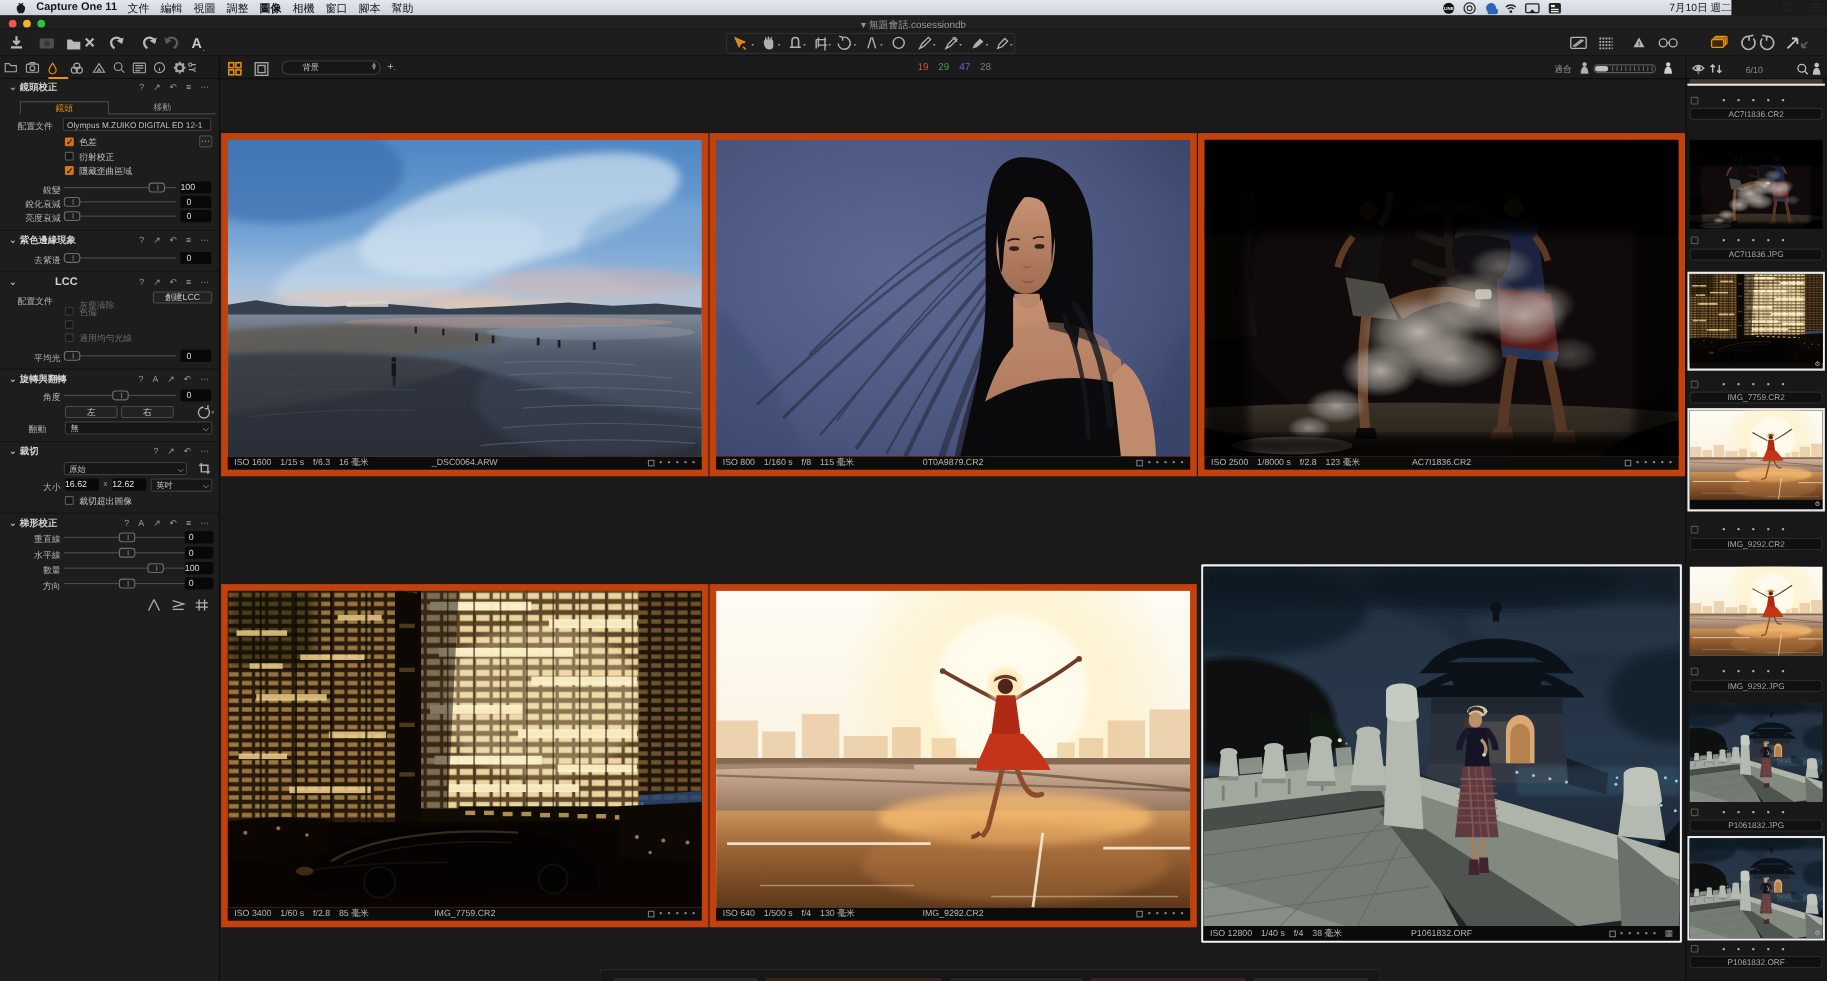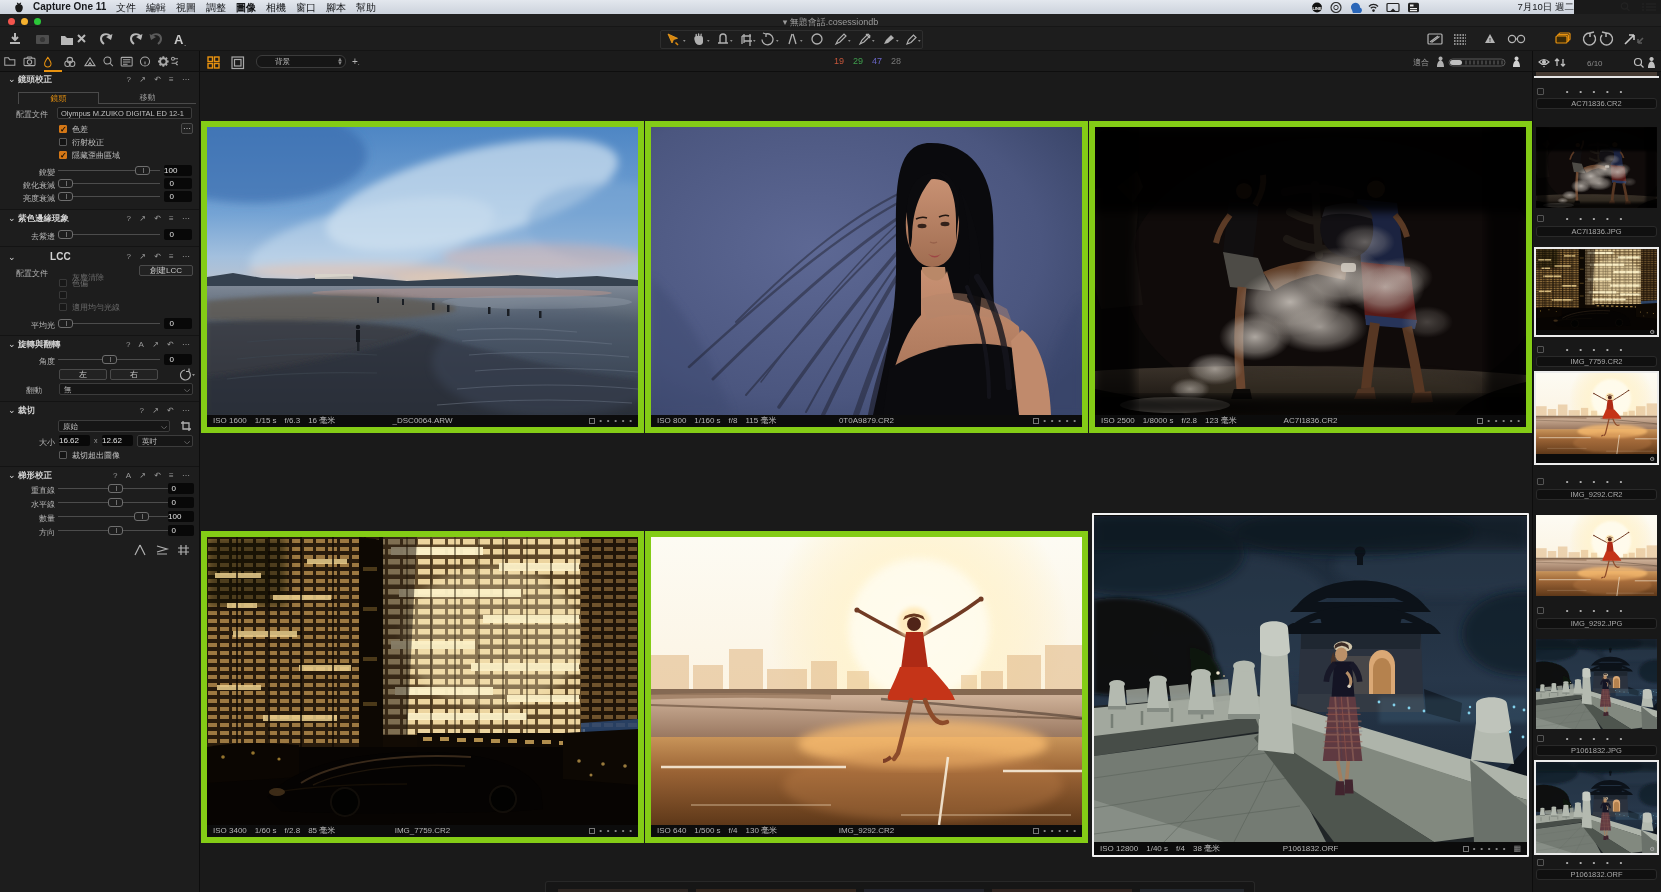--- a/index.html
+++ b/index.html
@@ -8,21 +8,21 @@
 #menubar{left:0;top:0;width:1574px;height:14px;background:linear-gradient(#e3e7ee,#ccd2dc);color:#15171a;font-size:10px;text-align:right;}
 #menubar .mi{position:absolute;top:1px;font-weight:400;}
 #titlebar{left:0;top:14px;width:1661px;height:13px;background:#202020;border-bottom:1px solid #161616;}
 .tl{position:absolute;top:4px;width:7px;height:7px;border-radius:50%;}
 #titletext{position:absolute;left:0;right:0;top:2px;text-align:center;color:#9a9a9a;font-size:9px;}
 #toolbar{left:0;top:27px;width:1661px;height:24px;background:#1d1d1d;border-bottom:1px solid #141414;}
 #subbar{left:0;top:51px;width:1661px;height:21px;background:#1b1b1b;border-bottom:1px solid #0e0e0e;}
 .vdiv{position:absolute;background:#0d0d0d;width:1px;}
 #leftpanel{left:0;top:72px;width:199px;height:820px;background:#1d1d1d;color:#bdbdbd;font-size:8px;}
 #rightpanel{left:1533px;top:72px;width:128px;height:820px;background:#181818;}
-.cell{position:absolute;background:#84cc16;}
+.cell{position:absolute;background:#c2410c;}
 .infobar{position:absolute;left:6px;right:6px;bottom:6px;height:12px;background:#0c0c0c;color:#b5b5b5;font-size:8px;line-height:12px;white-space:nowrap;}
 .ib-l{position:absolute;left:6px;top:0;}
 .ib-c{position:absolute;left:0;right:0;text-align:center;top:0;}
 .ib-r{position:absolute;right:4px;top:0;letter-spacing:2px;color:#8a8a8a;}
 .ib-sq{display:inline-block;width:6px;height:6px;border:1px solid #777;vertical-align:middle;margin-right:4px;}
 .hdr{position:absolute;color:#d2d2d2;font-size:9px;}
 .lbl{position:absolute;color:#b5b5b5;font-size:8px;text-align:right;}
 .slider{position:absolute;height:9px;}
 .track{position:absolute;left:0;right:0;top:4px;height:1px;background:#4c4c4c;}
 .knob{position:absolute;top:0;width:15px;height:9px;border:1px solid #6e6e6e;border-radius:3px;background:#1d1d1d;}

